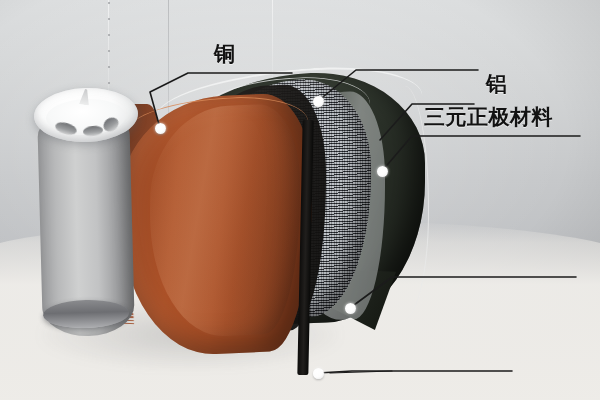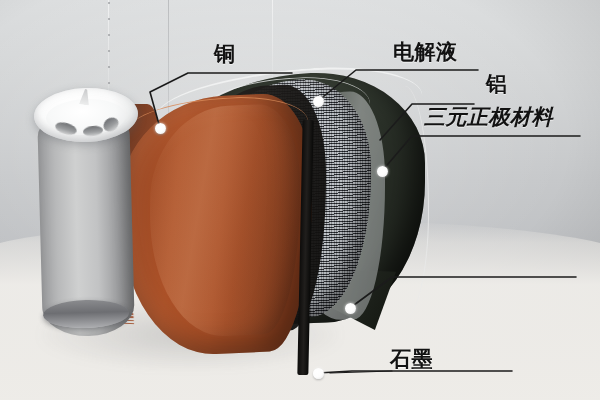--- a/index.html
+++ b/index.html
@@ -364,21 +364,21 @@
     position: absolute;
     color: #121212;
     font-weight: 700;
     letter-spacing: 0.5px;
     white-space: nowrap;
     text-shadow: 0 1px 0 rgba(255,255,255,0.55);
   }
   .lbl-copper    { left: 214px; top: 40px;  font-size: 21px; }
   .lbl-electro   { left: 393px; top: 38px;  font-size: 21px; }
   .lbl-alum      { left: 486px; top: 70px;  font-size: 21px; }
-  .lbl-cathode   { left: 424px; top: 103px; font-size: 21px; font-style: italic; }
+  .lbl-cathode   { left: 424px; top: 103px; font-size: 21px; }
   .lbl-separator { left: 486px; top: 248px; font-size: 21px; }
   .lbl-graphite  { left: 390px; top: 345px; font-size: 21px; }
 </style>
 </head>
 <body>
 
 <div id="scene">
 
   <div class="bg-base"></div>
   <div class="bg-vignette"></div>
@@ -437,18 +437,16 @@
     </g>
   </svg>
 
   <div class="dot" style="left:155px; top:123px;"></div>
   <div class="dot" style="left:313px; top: 96px;"></div>
   <div class="dot" style="left:377px; top:166px;"></div>
   <div class="dot" style="left:345px; top:303px;"></div>
   <div class="dot" style="left:313px; top:368px;"></div>
 
   <div class="label lbl-copper">铜</div>
-  <div class="label lbl-electro">电解液</div>
   <div class="label lbl-alum">铝</div>
   <div class="label lbl-cathode">三元正极材料</div>
-  <div class="label lbl-graphite">石墨</div>
 
 </div>
 
 </body></html>

